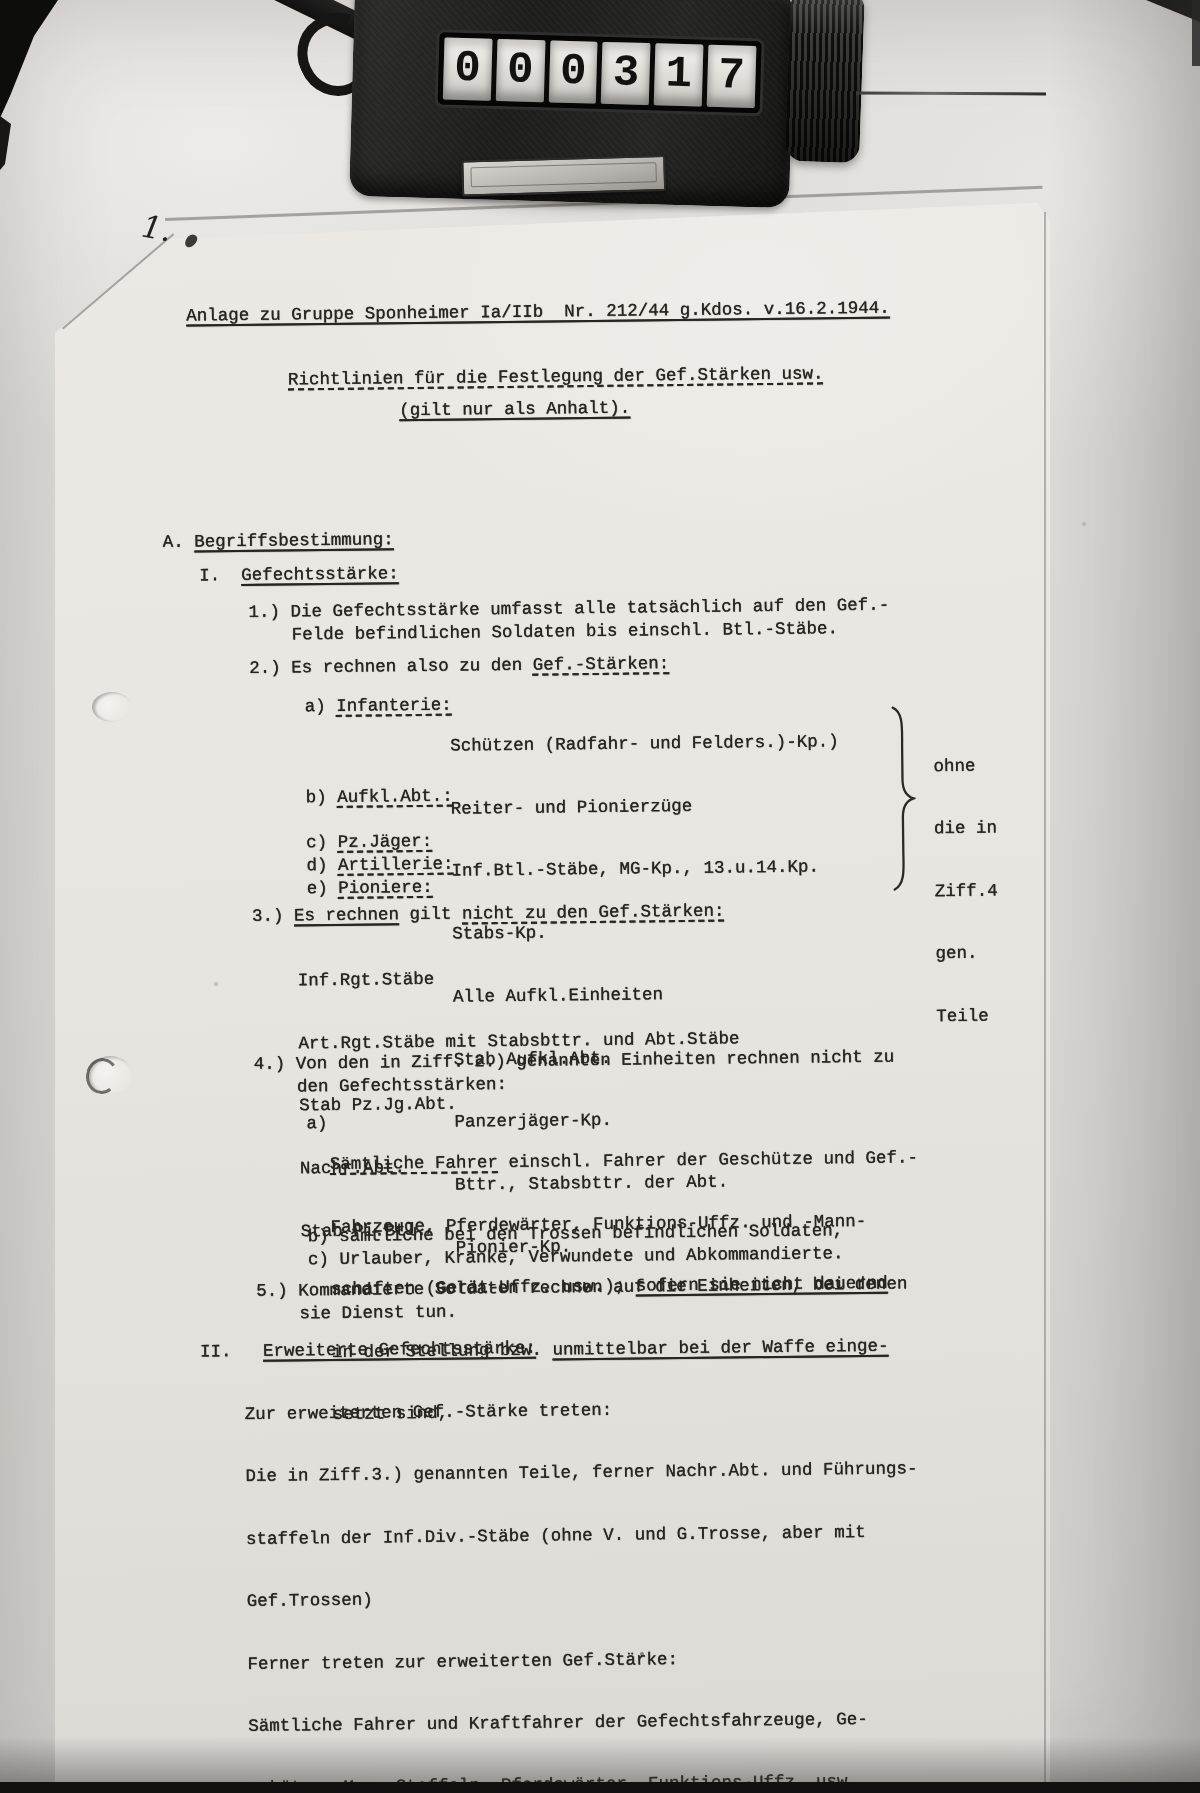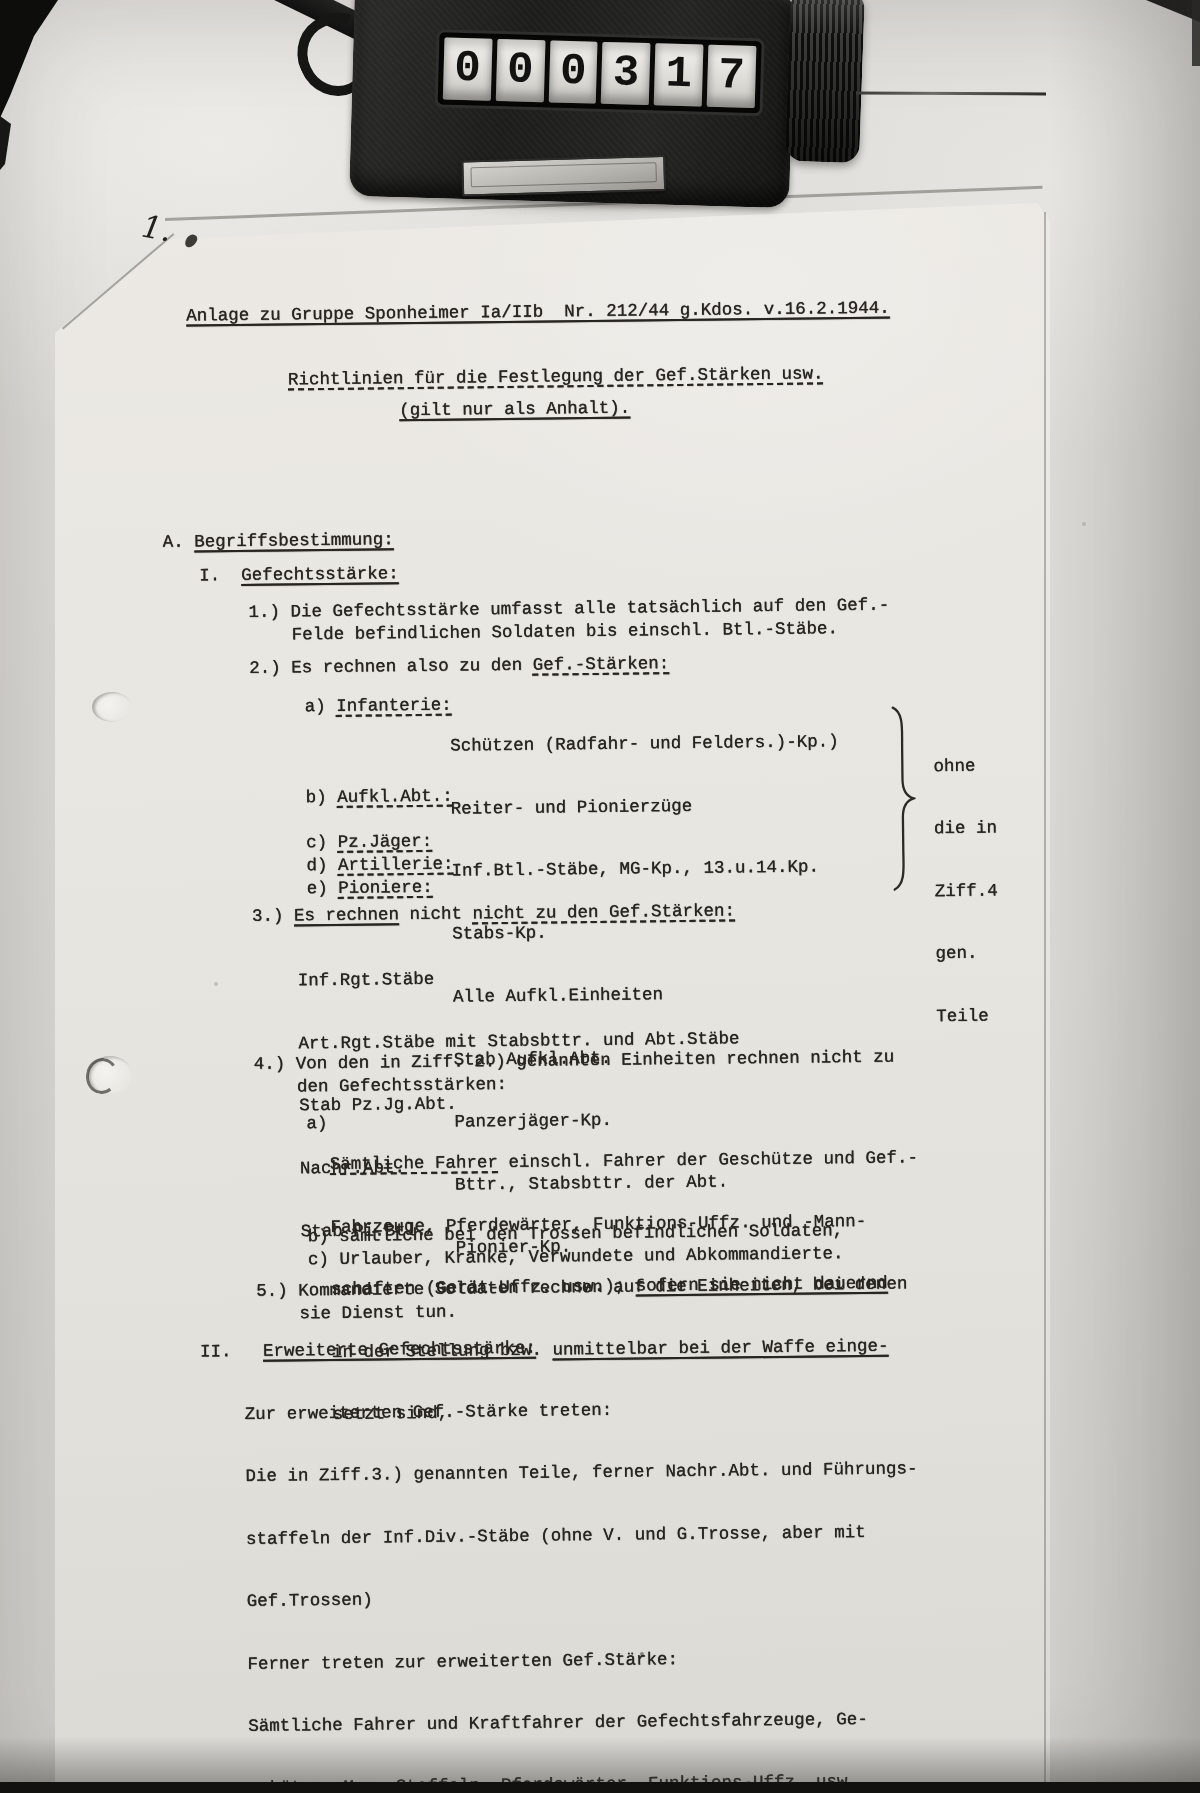--- a/index.html
+++ b/index.html
@@ -154,21 +154,21 @@
       <path d="M4 2 C15 7 13 24 13 42 L13 74 C13 86 17 91 24 93 C17 95 13 100 13 112 L13 144 C13 162 15 178 4 184" fill="none" stroke="#2c2a26" stroke-width="2.3" stroke-linecap="round"></path>
     </svg>
     <div class="abs stack2" style="left:778px;top:424px;">
       <div class="tline">ohne</div>
       <div class="tline">die in</div>
       <div class="tline">Ziff.4</div>
       <div class="tline">gen.</div>
       <div class="tline">Teile</div>
     </div>
 
-    <div class="abs tline" style="left:95px;top:607px;"><span class="num">3.)</span><span class="u">Es rechnen</span><span> nicht </span><span class="ud">nicht zu den Gef.Stärken:</span></div>
+    <div class="abs tline" style="left:95px;top:607px;"><span class="num">3.)</span><span class="u">Es rechnen</span><span> gilt </span><span class="ud">nicht zu den Gef.Stärken:</span></div>
     <div class="abs stack" style="left:140px;top:631px;">
       <div class="tline">Inf.Rgt.Stäbe</div>
       <div class="tline">Art.Rgt.Stäbe mit Stabsbttr. und Abt.Stäbe</div>
       <div class="tline">Stab Pz.Jg.Abt.</div>
       <div class="tline">Nachr.Abt.</div>
       <div class="tline">Stab Pi.Btl.</div>
     </div>
 
     <div class="abs tline" style="left:95px;top:755px;"><span class="num">4.)</span><span>Von den in Ziff. 2.) genannten Einheiten rechnen nicht zu</span></div>
     <div class="abs tline" style="left:138px;top:778px;"><span>den Gefechtsstärken:</span></div>

